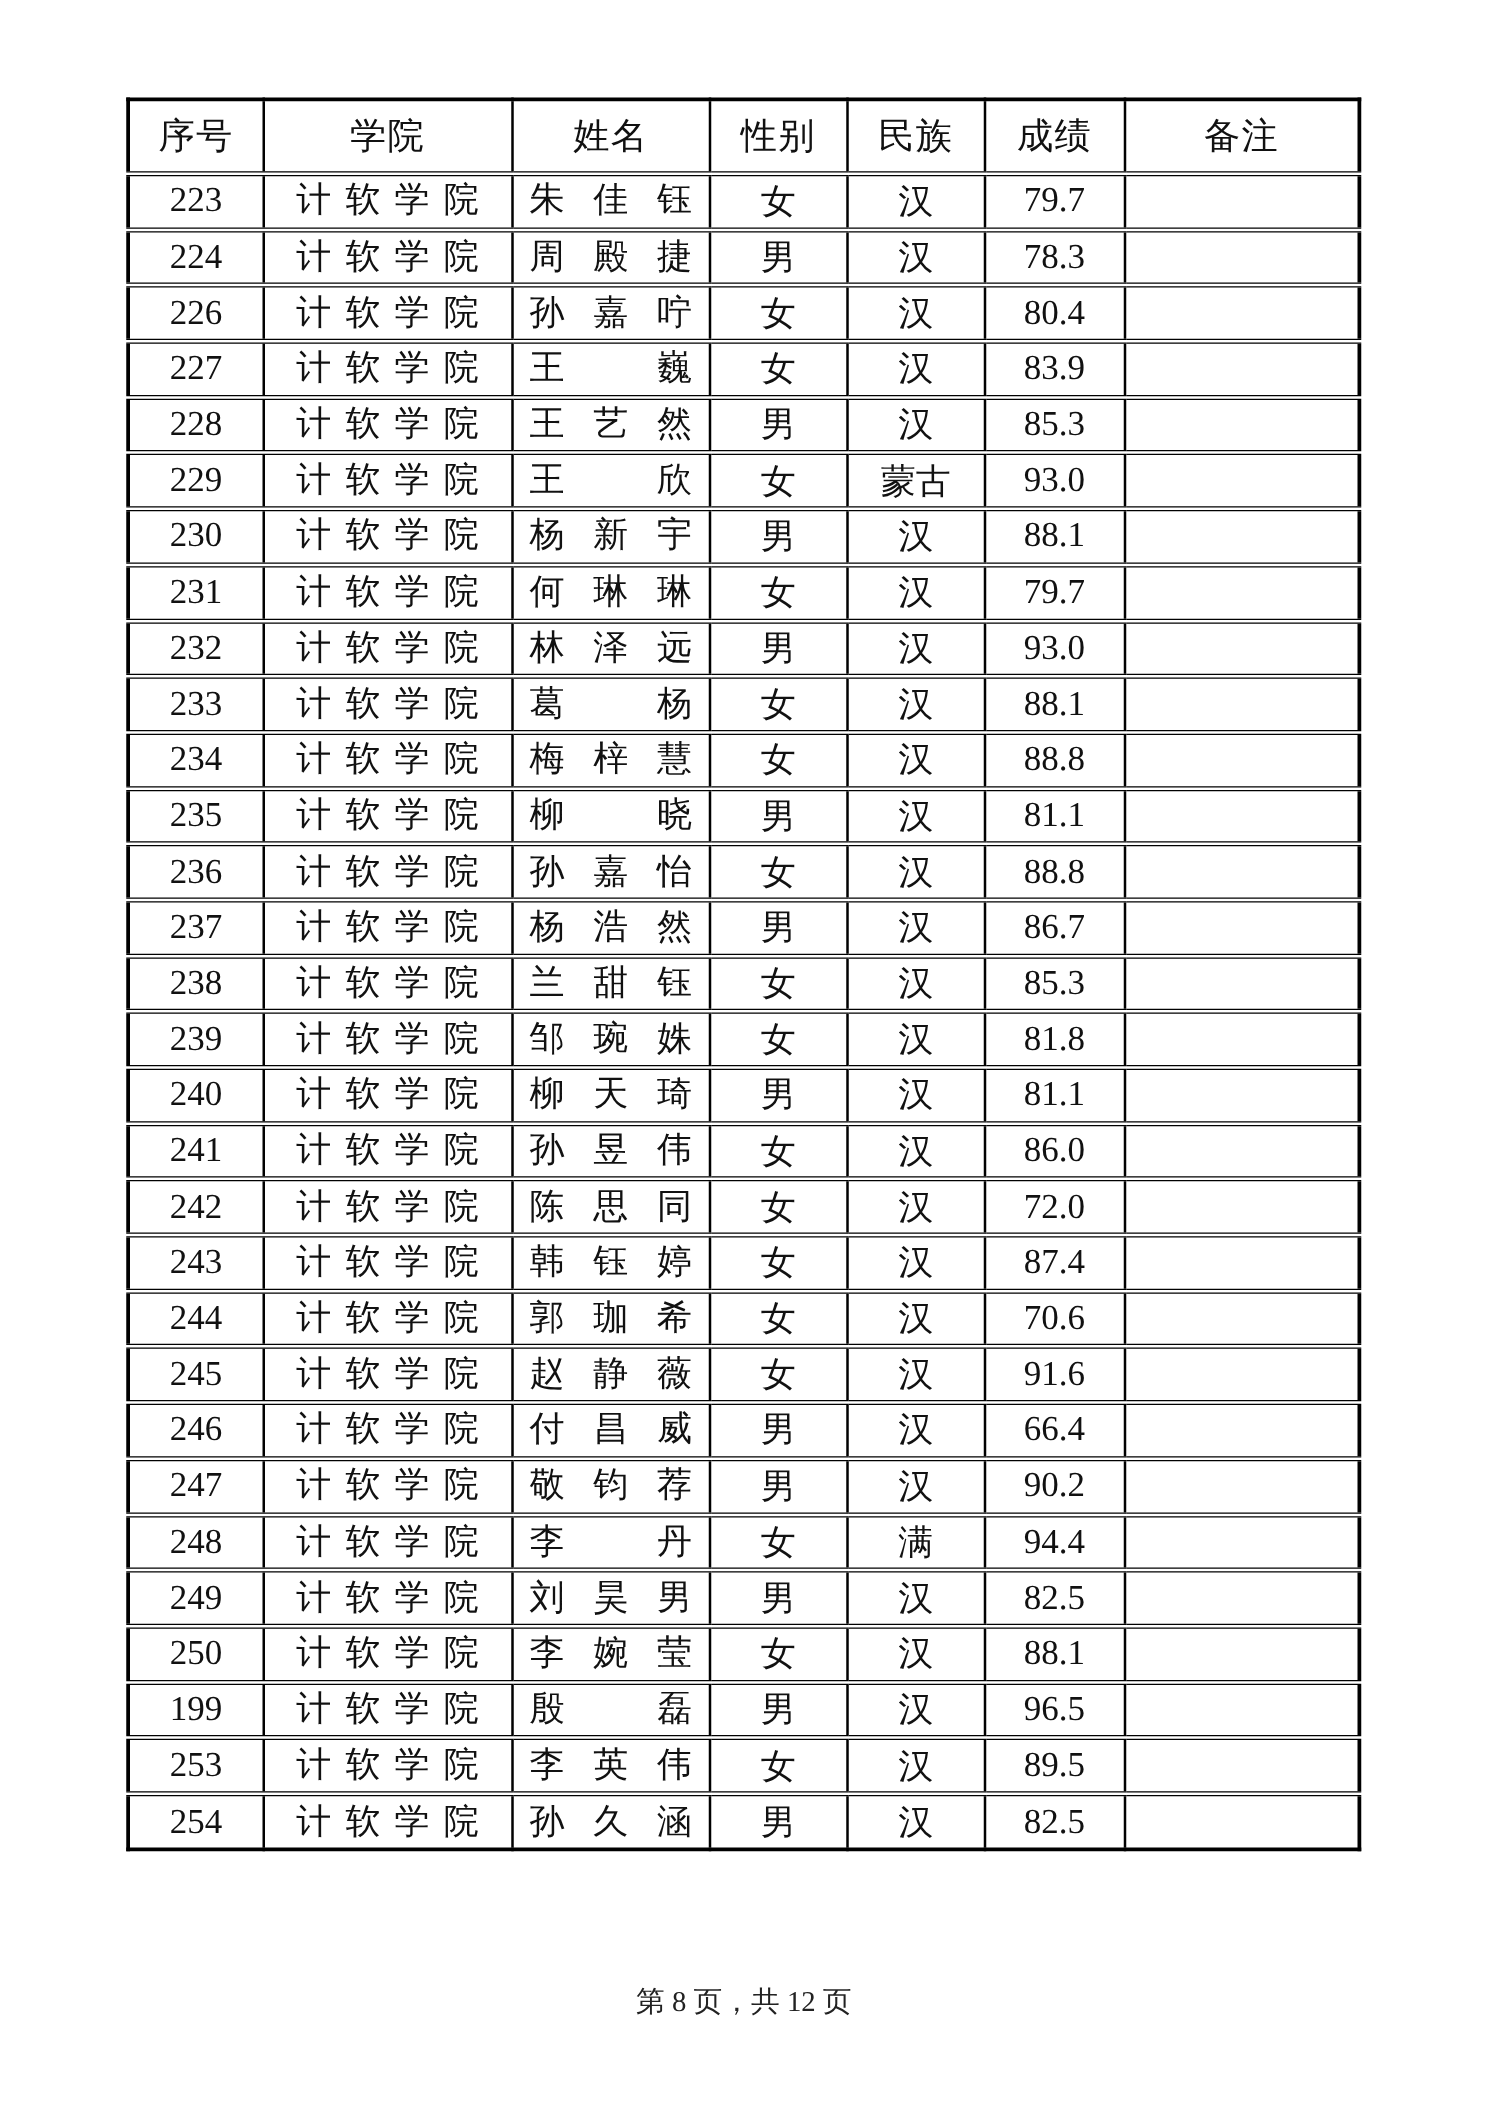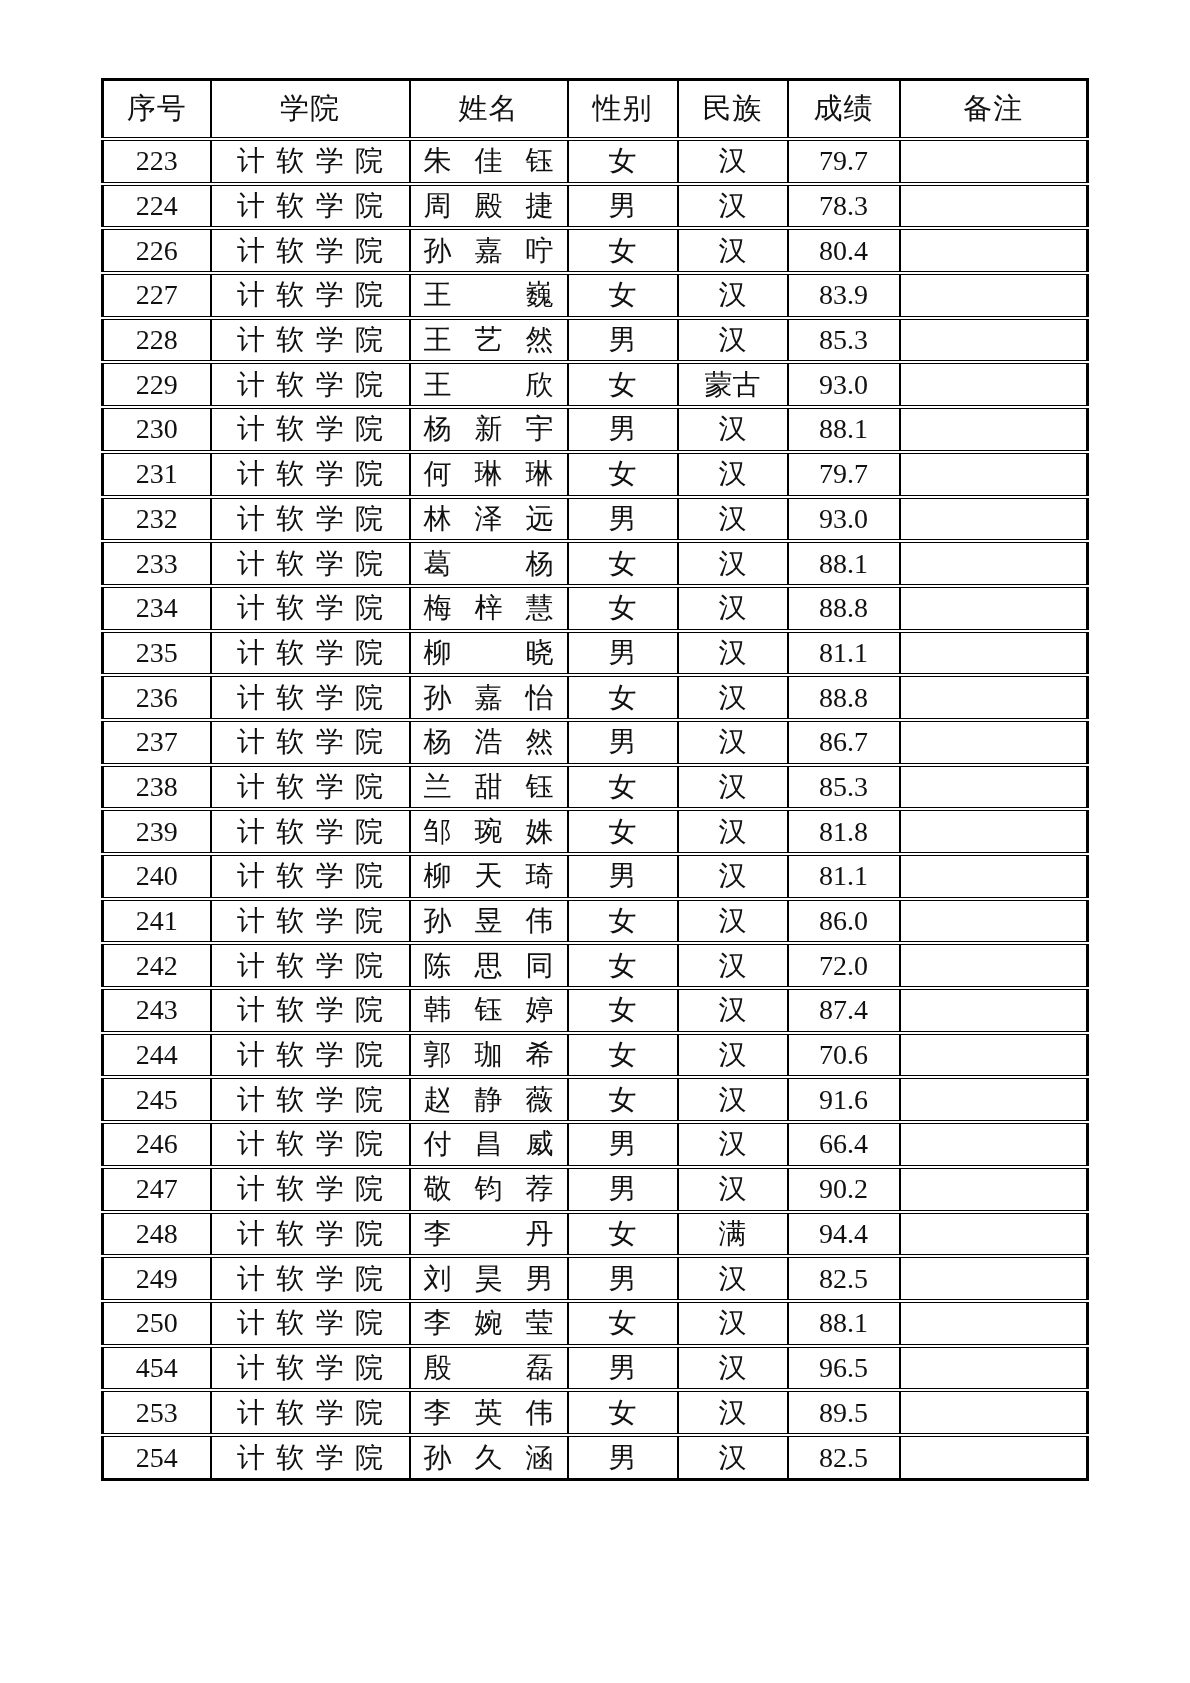--- a/index.html
+++ b/index.html
@@ -322,21 +322,21 @@
         <tr>
     <td><span>250</span></td>
     <td><span class="dist dist-college">计软学院</span></td>
     <td><span class="dist dist-name">李婉莹</span></td>
     <td><span>女</span></td>
     <td><span>汉</span></td>
     <td><span>88.1</span></td>
     <td><span></span></td>
   </tr>
         <tr>
-    <td><span>454</span></td>
+    <td><span>199</span></td>
     <td><span class="dist dist-college">计软学院</span></td>
     <td><span class="dist dist-name">殷磊</span></td>
     <td><span>男</span></td>
     <td><span>汉</span></td>
     <td><span>96.5</span></td>
     <td><span></span></td>
   </tr>
         <tr>
     <td><span>253</span></td>
     <td><span class="dist dist-college">计软学院</span></td>
@@ -351,14 +351,17 @@
     <td><span class="dist dist-college">计软学院</span></td>
     <td><span class="dist dist-name">孙久涵</span></td>
     <td><span>男</span></td>
     <td><span>汉</span></td>
     <td><span>82.5</span></td>
     <td><span></span></td>
   </tr>
       </tbody>
   </table>
 
+  <div class="page-footer">
+    <span>第 8 页，共 12 页</span>
+  </div>
 
 </div>
 
 </body></html>

